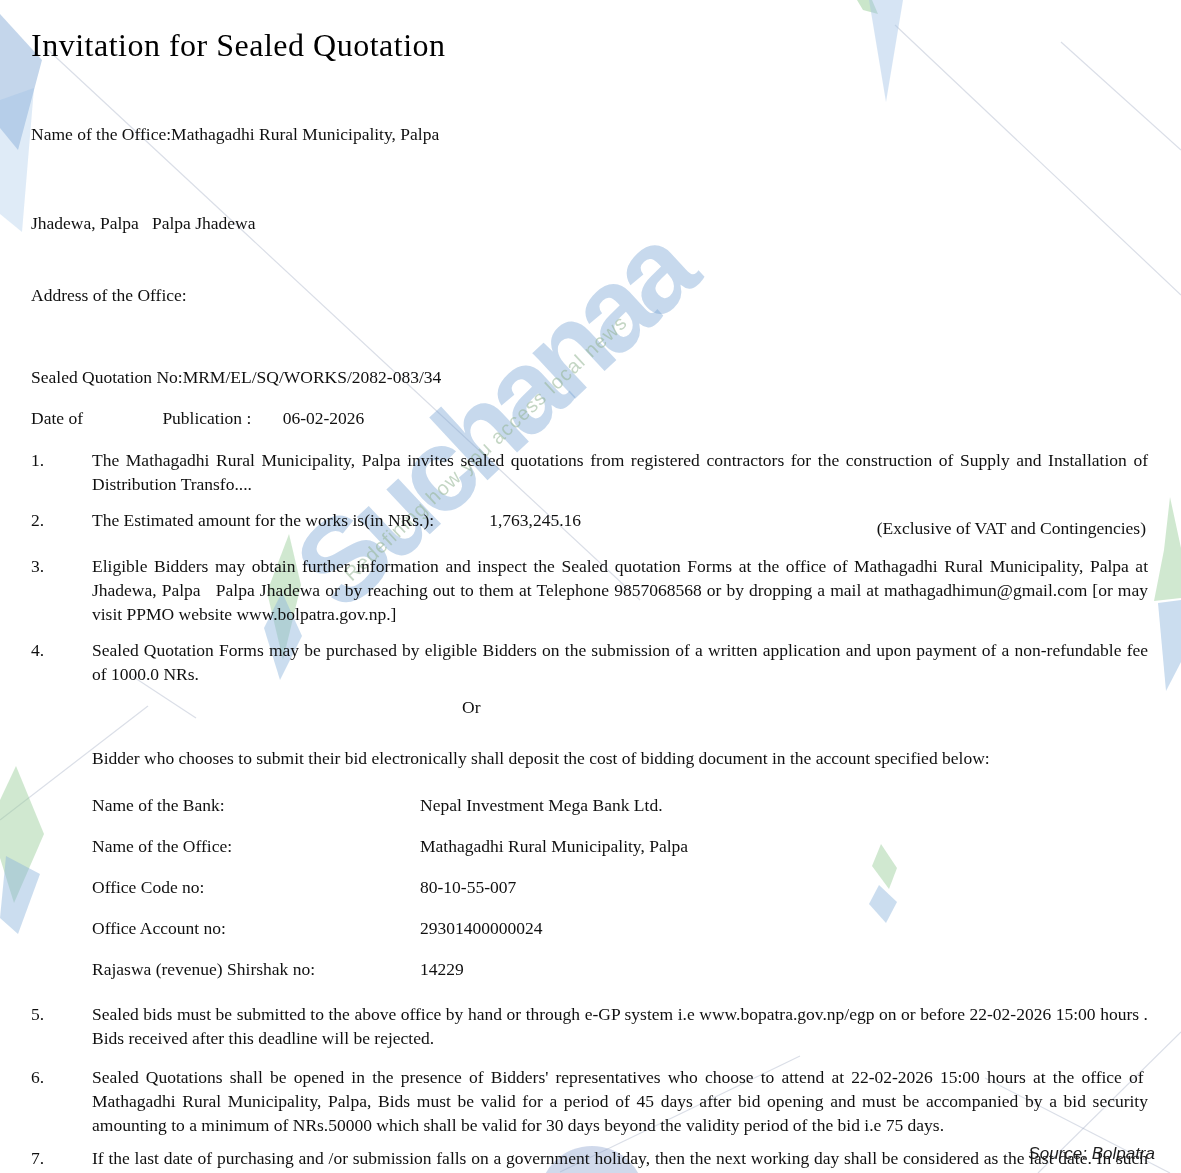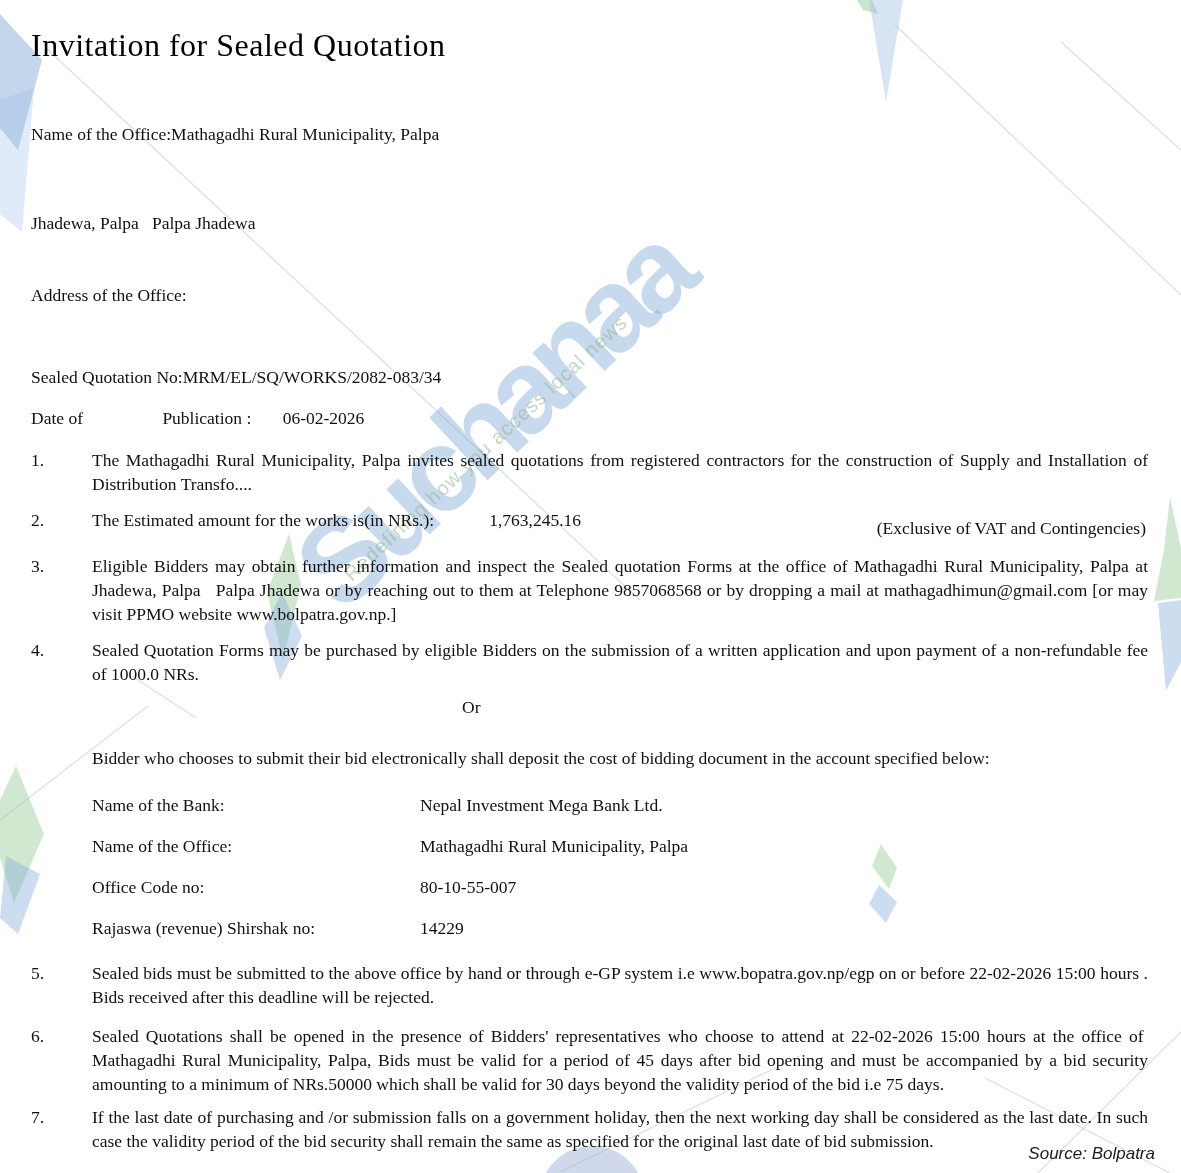--- a/index.html
+++ b/index.html
@@ -167,20 +167,24 @@
       </div>
       <div class="bank-row">
         <span class="b-label">Name of the Office:</span>
         <span class="b-value">Mathagadhi Rural Municipality, Palpa</span>
       </div>
       <div class="bank-row">
         <span class="b-label">Office Code no:</span>
         <span class="b-value">80-10-55-007</span>
       </div>
       <div class="bank-row">
+        <span class="b-label">Office Account no:</span>
+        <span class="b-value">29301400000024</span>
+      </div>
+      <div class="bank-row">
         <span class="b-label">Rajaswa (revenue) Shirshak no:</span>
         <span class="b-value">14229</span>
       </div>
     </div>
 
     <div class="clause c5">
       <span class="no">5.</span>
       <p class="body">Sealed bids must be submitted to the above office by hand or through e-GP system i.e www.bopatra.gov.np/egp on or before 22-02-2026 15:00 hours . Bids received after this deadline will be rejected.</p>
     </div>
 

